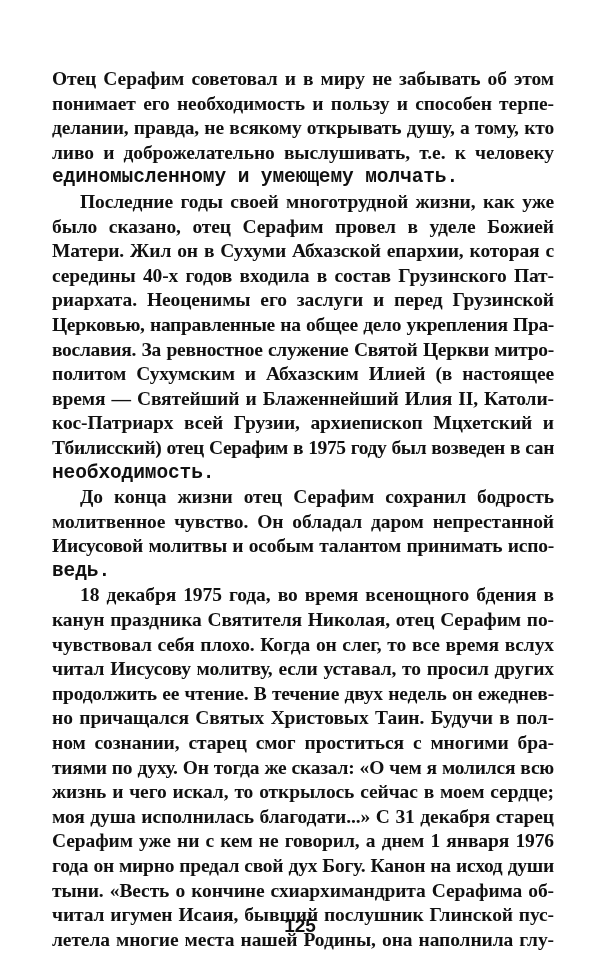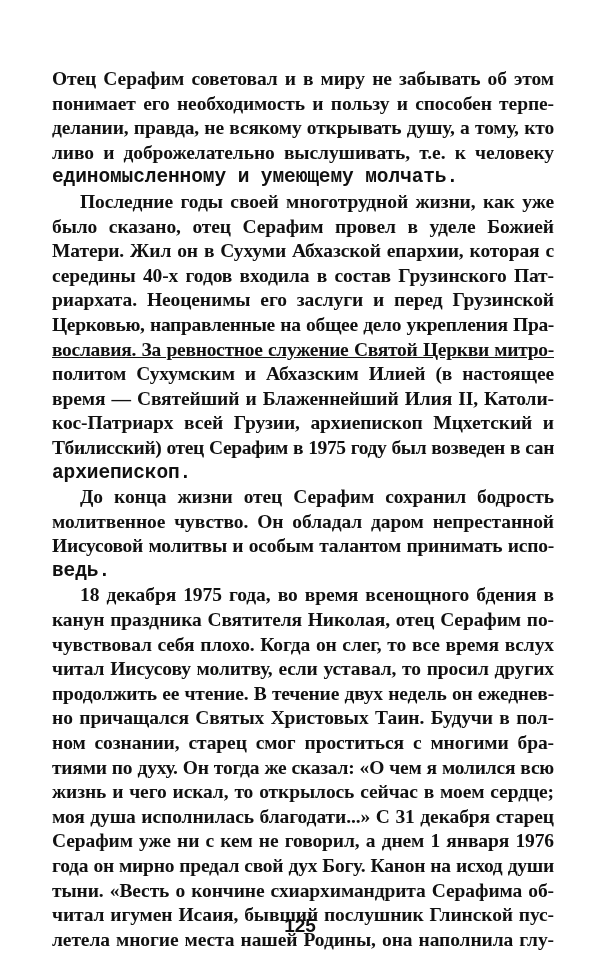--- a/index.html
+++ b/index.html
@@ -39,26 +39,26 @@
         <div class="line">ливо и доброжелательно выслушивать, т.е. к человеку</div>
         <div class="line last">единомысленному и умеющему молчать.</div>
       </div>
       <div>
         <div class="line indent">Последние годы своей многотрудной жизни, как уже</div>
         <div class="line">было сказано, отец Серафим провел в уделе Божией</div>
         <div class="line">Матери. Жил он в Сухуми Абхазской епархии, которая с</div>
         <div class="line">середины 40-х годов входила в состав Грузинского Пат-</div>
         <div class="line">риархата. Неоценимы его заслуги и перед Грузинской</div>
         <div class="line" style="letter-spacing: -0.323558px;">Церковью, направленные на общее дело укрепления Пра-</div>
-        <div class="line" style="letter-spacing: -0.2875px; text-decoration: underline;">вославия. За ревностное служение Святой Церкви митро-</div>
+        <div class="line" style="letter-spacing: -0.2875px;">вославия. За ревностное служение Святой Церкви митро-</div>
         <div class="line">политом Сухумским и Абхазским Илией (в настоящее</div>
         <div class="line">время — Святейший и Блаженнейший Илия II, Католи-</div>
         <div class="line">кос-Патриарх всей Грузии, архиепископ Мцхетский и</div>
         <div class="line" style="letter-spacing: -0.387216px;">Тбилисский) отец Серафим в 1975 году был возведен в сан</div>
-        <div class="line last">архиепископ.</div>
+        <div class="line last">необходимость.</div>
       </div>
       <div>
         <div class="line indent">До конца жизни отец Серафим сохранил бодрость</div>
         <div class="line">молитвенное чувство. Он обладал даром непрестанной</div>
         <div class="line" style="letter-spacing: -0.24277px;">Иисусовой молитвы и особым талантом принимать испо-</div>
         <div class="line last">ведь.</div>
       </div>
       <div>
         <div class="line indent">18 декабря 1975 года, во время всенощного бдения в</div>
         <div class="line">канун праздника Святителя Николая, отец Серафим по-</div>

